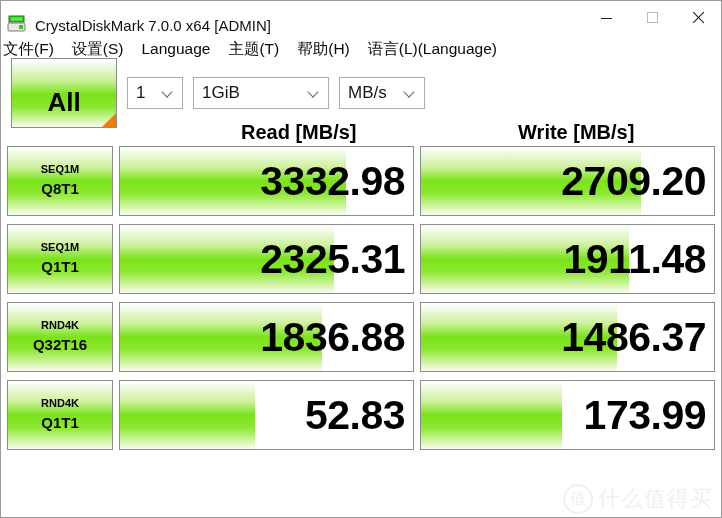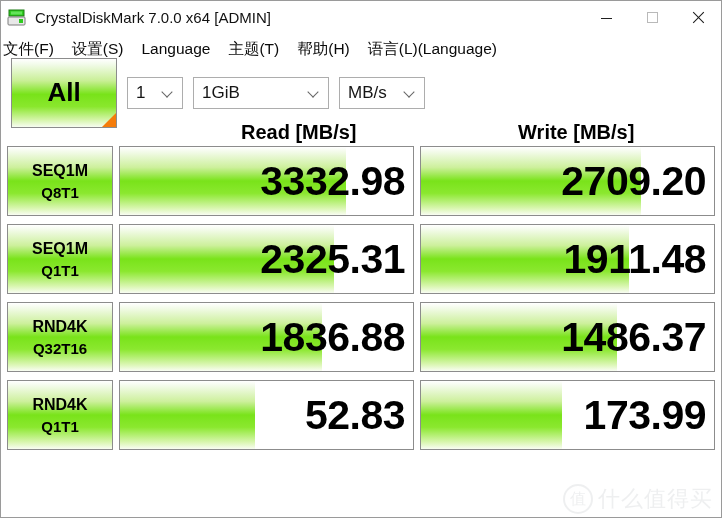--- a/index.html
+++ b/index.html
@@ -19,21 +19,21 @@
     border: 1px solid #9a9a9a;
     background: #ffffff;
     display: flex;
     flex-direction: column;
   }
 
   
   .titlebar {
     height: 33px;
     display: flex;
-    align-items: center;
+    align-items: flex-end;
     background: #ffffff;
     flex: 0 0 auto;
     position: relative;
   }
   .app-icon {
     width: 20px; height: 20px;
     margin-left: 6px; margin-right: 8px;
     position: relative;
     flex: 0 0 auto;
   }
@@ -124,21 +124,21 @@
     align-items: center;
     justify-content: center;
     cursor: default;
     overflow: hidden;
   }
   .all-button .lbl {
     font-size: 26px;
     font-weight: bold;
     color: #000;
     position: relative;
-    top: 0;
+    top: 10px;
   }
   .all-corner {
     position: absolute;
     right: 0; bottom: 0;
     width: 0; height: 0;
     border-style: solid;
     border-width: 0 0 14px 14px;
     border-color: transparent transparent #f57c0a transparent;
   }
   .combo {
@@ -231,21 +231,21 @@
     flex: 0 0 auto;
     border: 1px solid #8c8c8c;
     box-sizing: border-box;
     display: flex;
     flex-direction: column;
     align-items: center;
     justify-content: center;
     cursor: default;
   }
   .testname .t1 {
-    font-size: 16px;
+    font-size: 11px;
     font-weight: bold;
     color: #000;
     line-height: 1.45;
   }
   .testname .t2 {
     font-size: 15px;
     font-weight: bold;
     color: #000;
     line-height: 1.45;
   }

